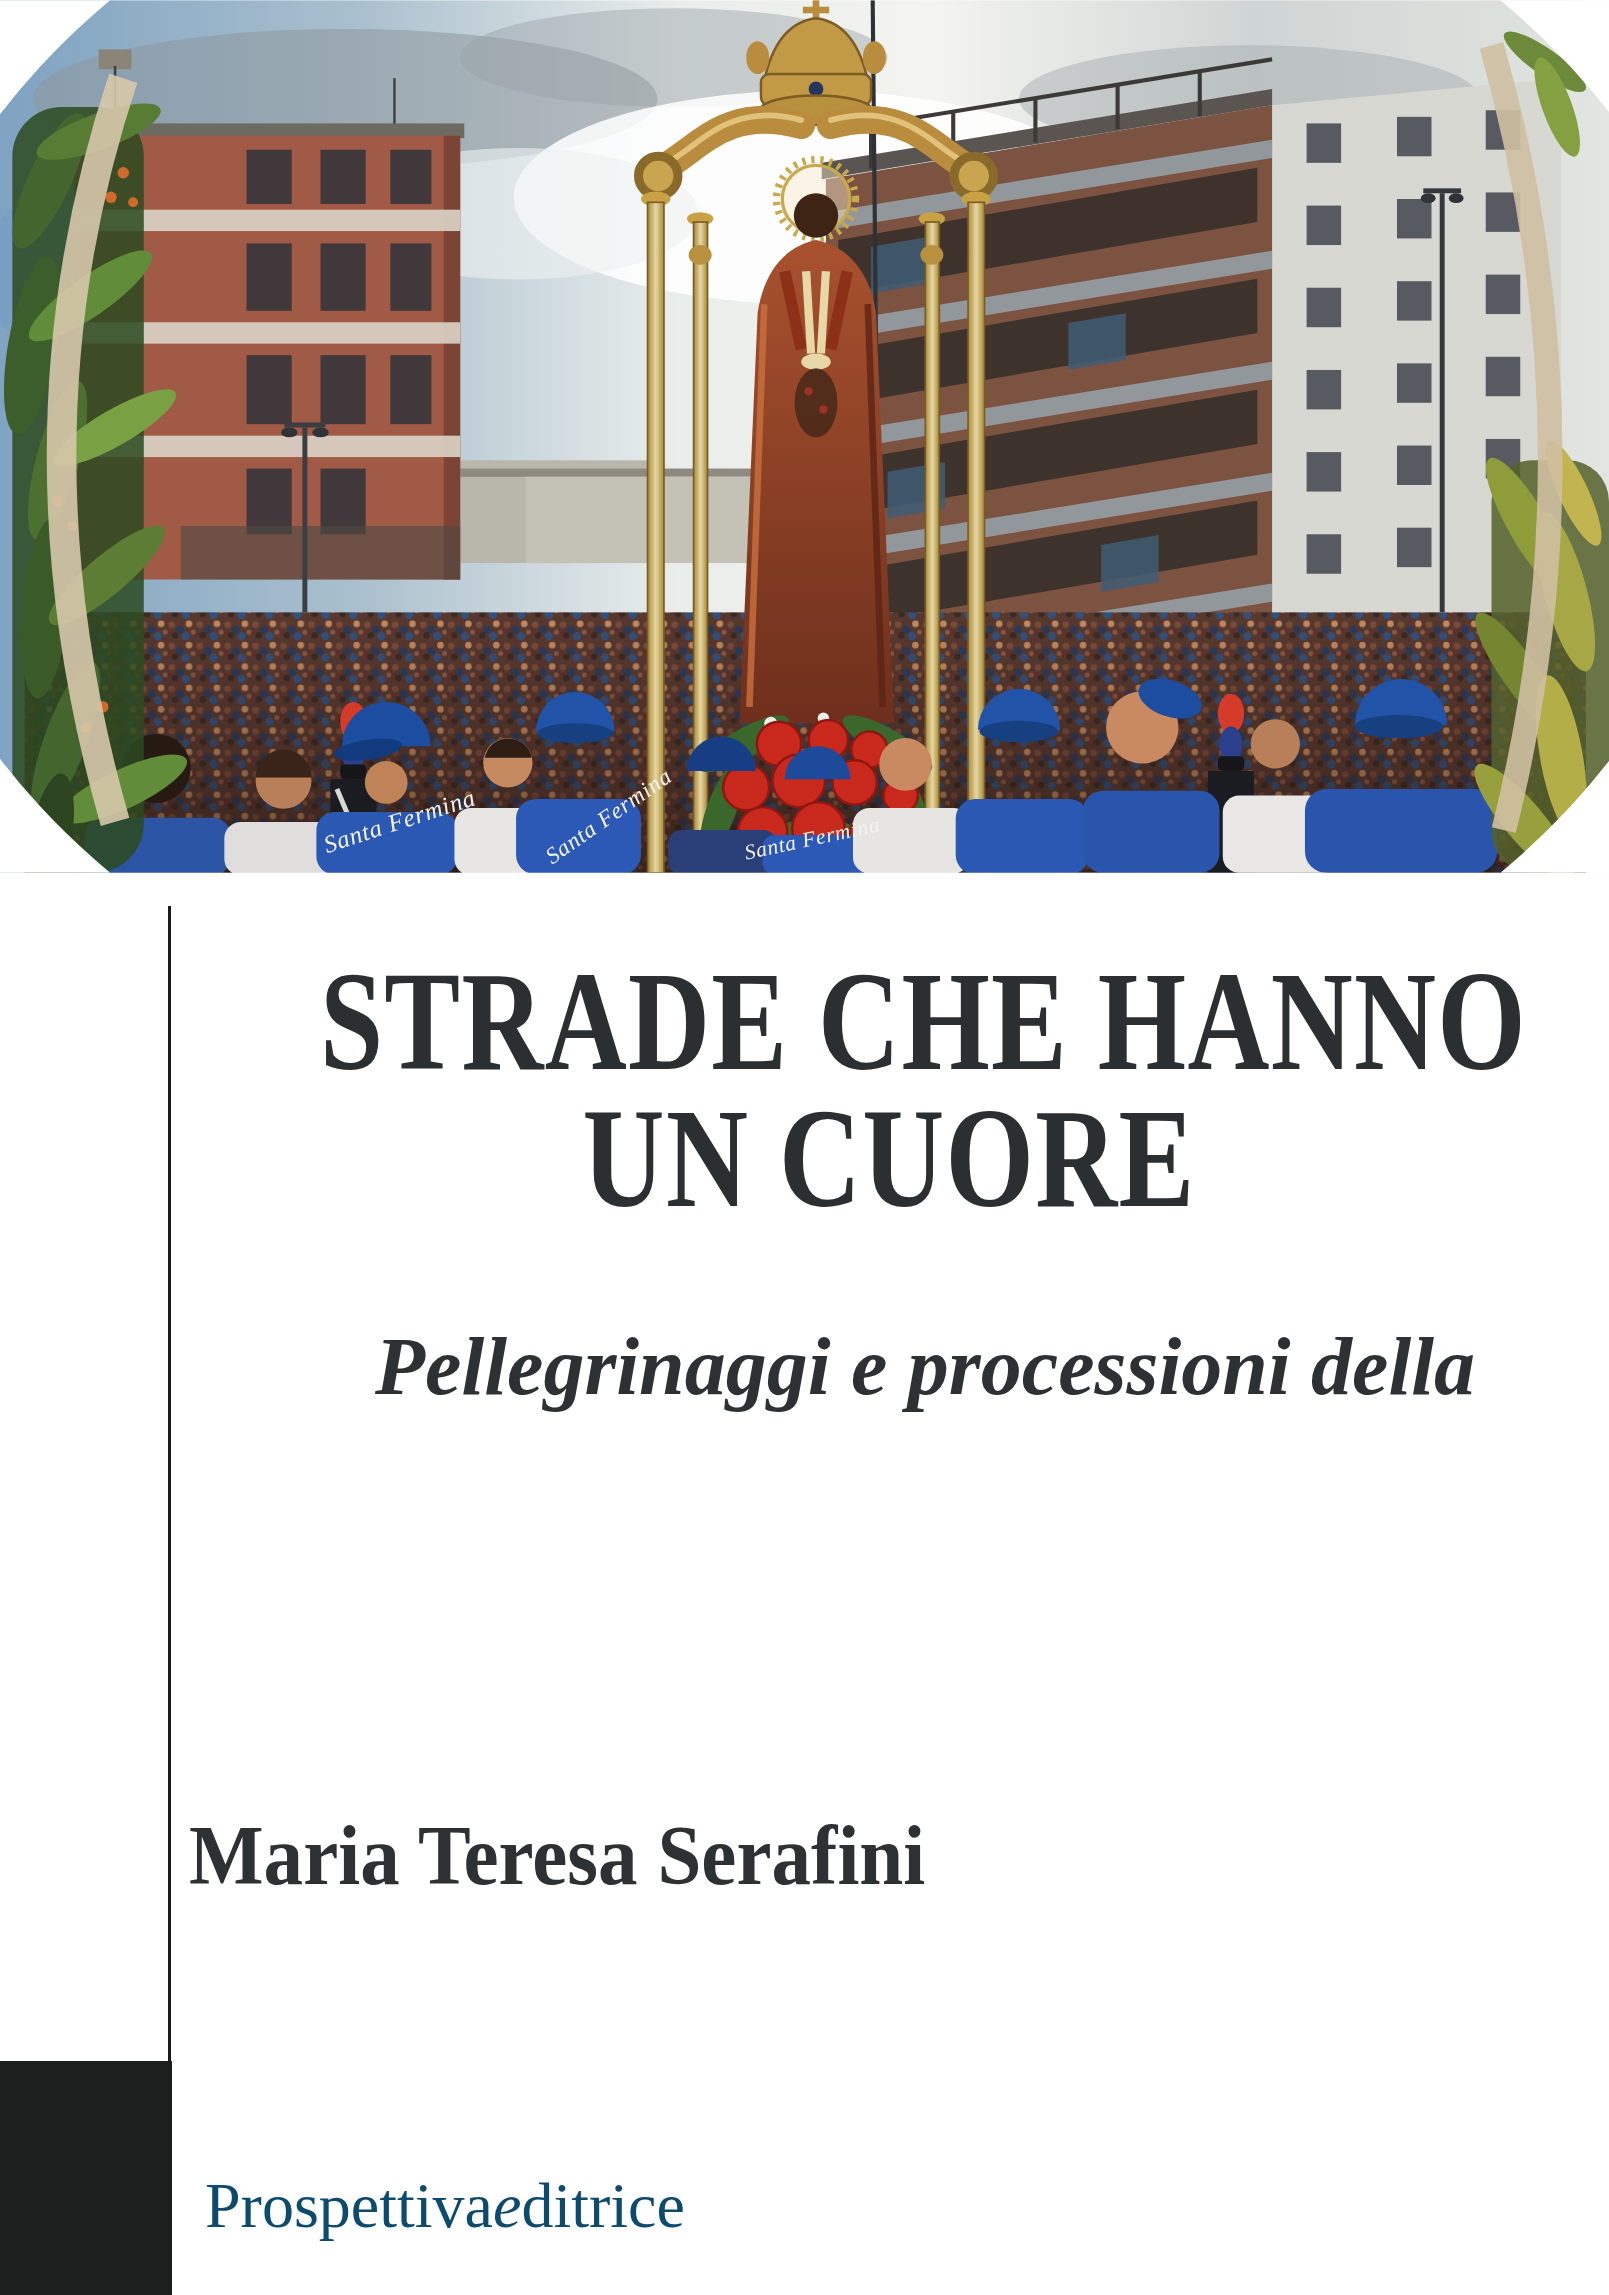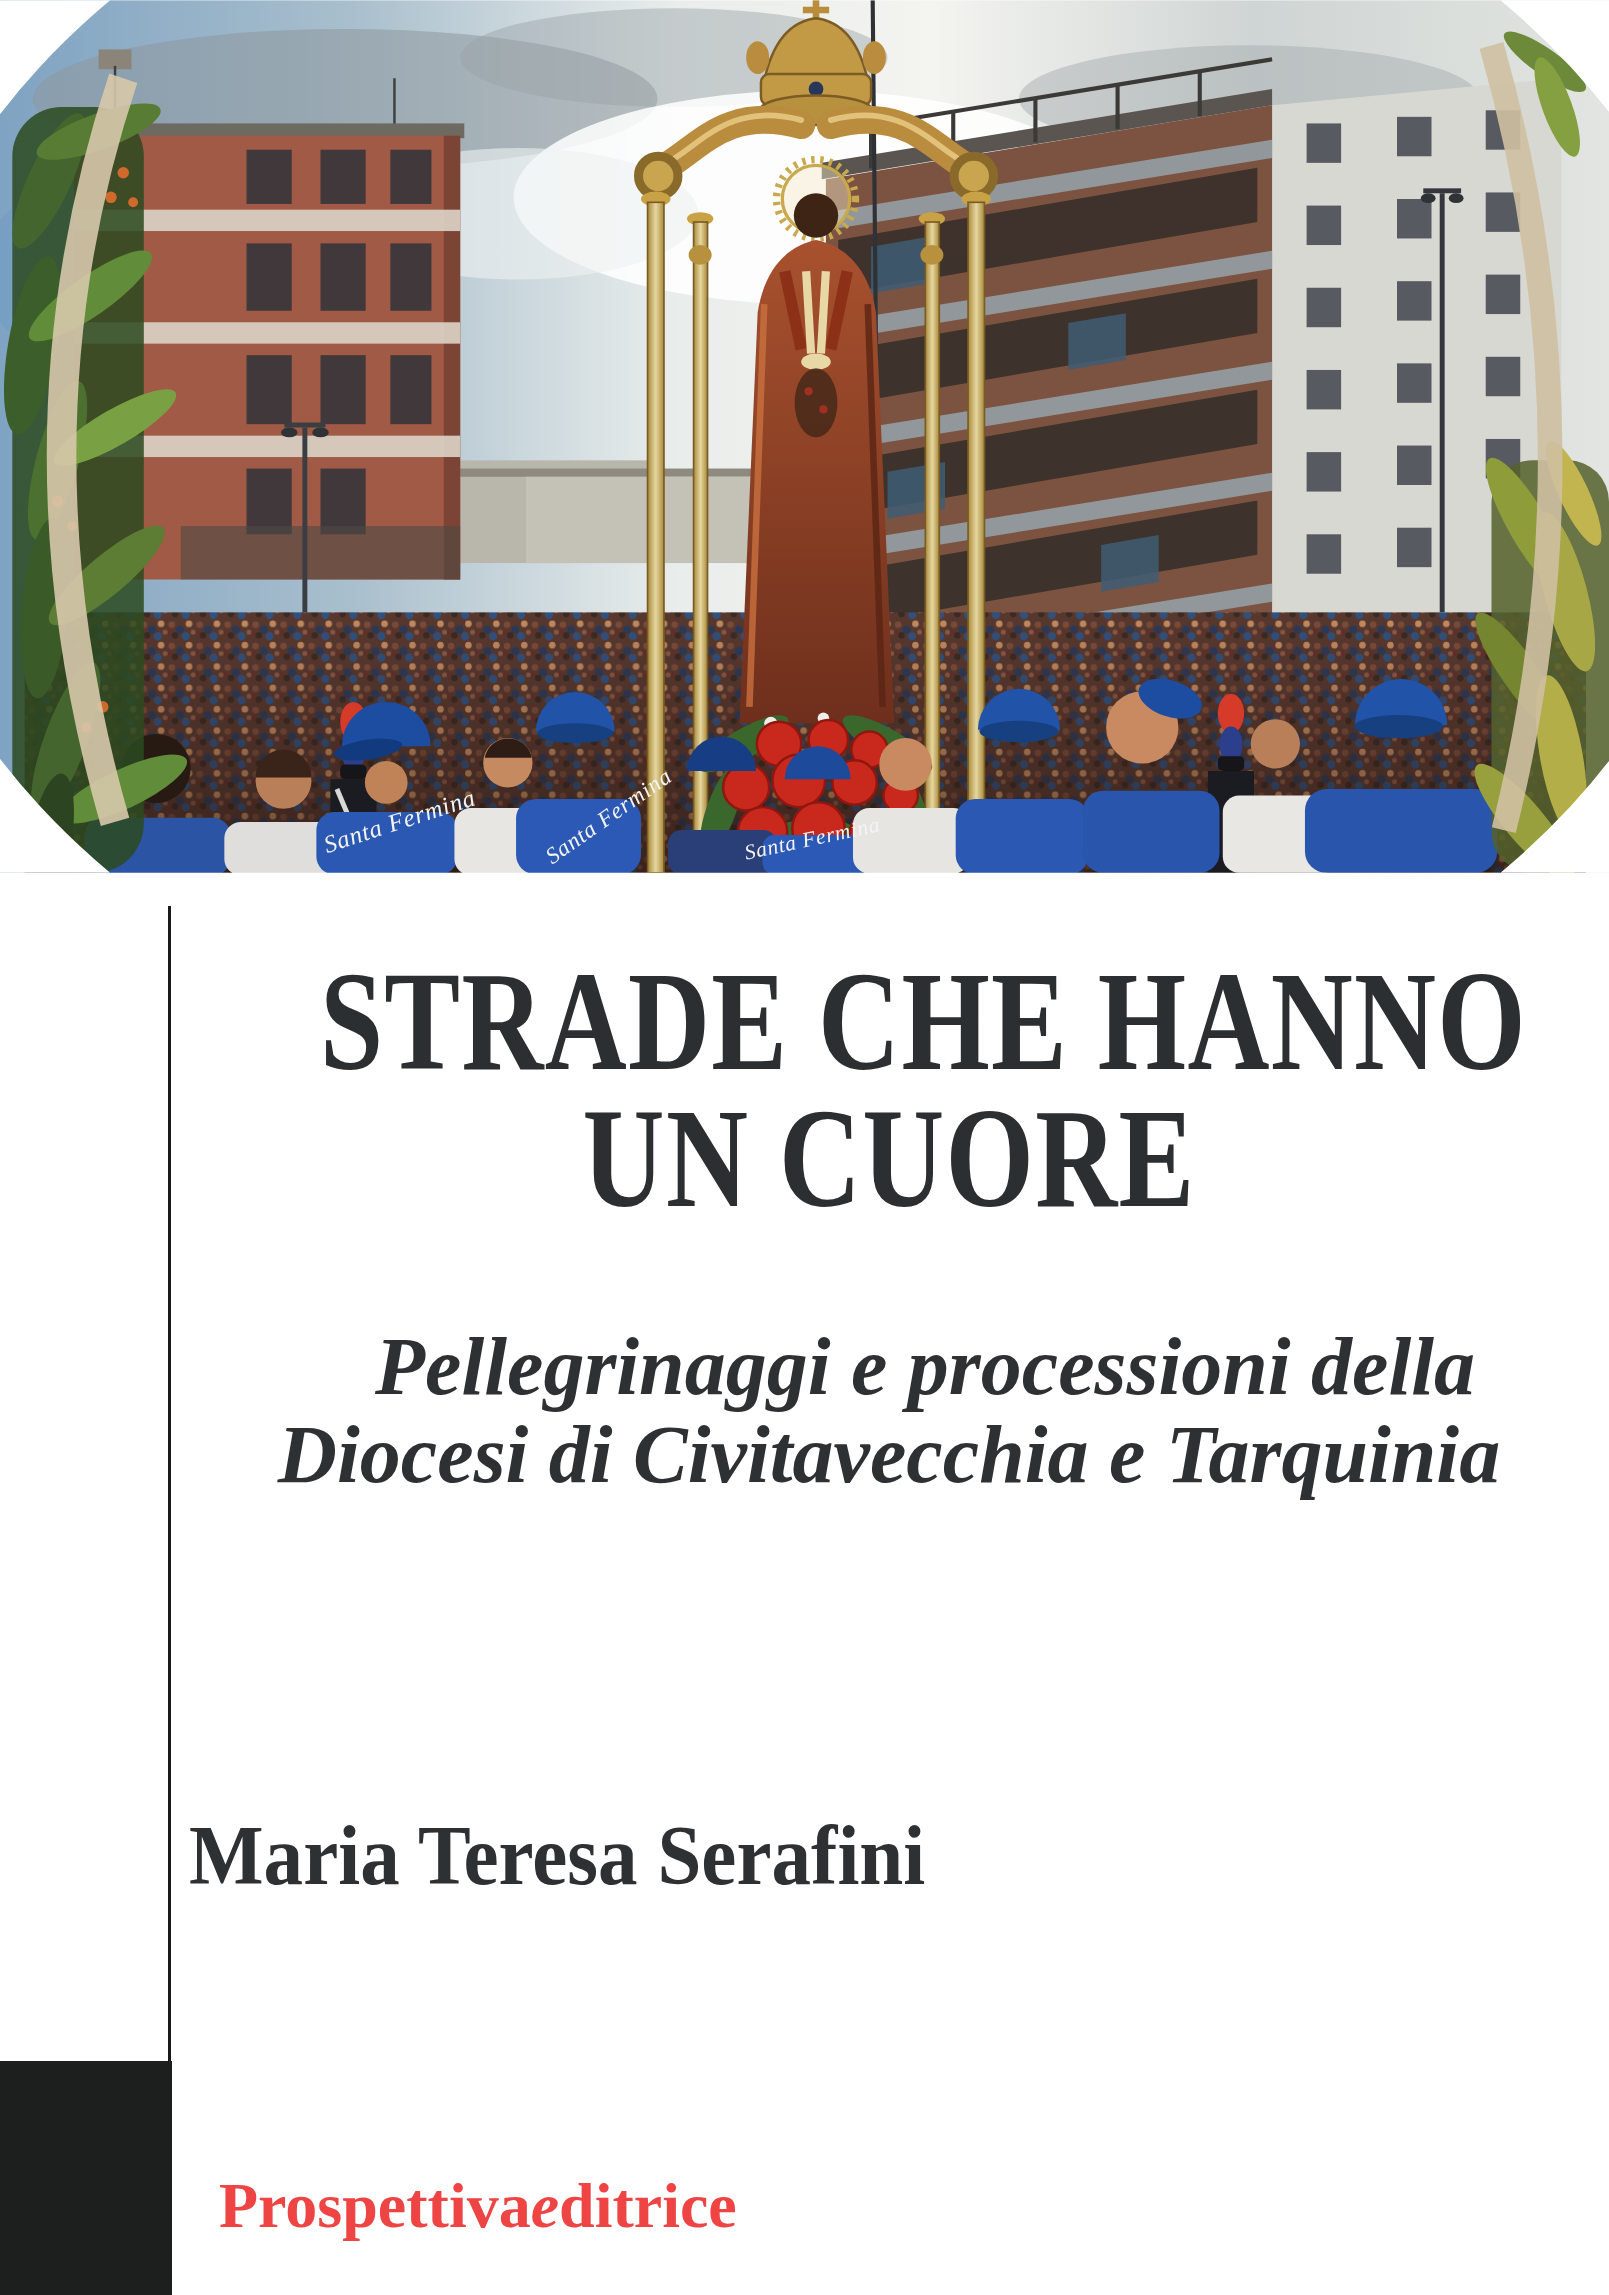--- a/index.html
+++ b/index.html
@@ -17,22 +17,22 @@
   .s1{top:1326px;padding-left:36px;}
   .s2{top:1414px;}
   .author{position:absolute;left:189px;top:1813px;color:#2e3134;font-weight:bold;font-size:85px;
           line-height:1;transform:scaleX(0.93);transform-origin:left top;white-space:nowrap;}
   .series-panel{position:absolute;left:0;top:2061px;width:172px;height:234px;background:#1d1f1e;}
   .series-line{position:absolute;left:0;width:100%;text-align:center;color:#ffffff;
                font-style:italic;font-weight:bold;font-size:43px;line-height:1;
                transform:scaleX(0.88);transform-origin:center top;white-space:nowrap;}
   .sl1{top:2125px;}
   .sl2{top:2181px;}
-  .publisher{position:absolute;left:219px;top:2174px;font-size:64px;line-height:1;color:#ef4444;
-             font-weight:bold;white-space:nowrap;}
+  .publisher{position:absolute;left:205px;top:2174px;font-size:64px;line-height:1;color:#0c4a6e;
+             font-weight:normal;white-space:nowrap;}
   .publisher .em{font-style:italic;}
   svg text.vest{font-family:"Liberation Serif","DejaVu Serif",serif;font-style:italic;
                 fill:#f4f4f2;letter-spacing:1px;}
 </style>
 </head>
 <body>
 
 <div class="page">
 
   <div class="photo-wrap">
@@ -391,21 +391,20 @@
     <path d="M0 0 H1958 V1062 H0 Z M-140 531 a1120 810 0 1 0 2240 0 a1120 810 0 1 0 -2240 0" fill="#ffffff" fill-rule="evenodd"></path>
   </svg>
   </div>
 
   <div class="vrule"></div>
 
   <div class="title-line t2"><span>UN CUORE</span></div>
   <div class="title-line t1"><span>STRADE CHE HANNO</span></div>
 
   <div class="subtitle-line s1">Pellegrinaggi e processioni della</div>
-  <div class="subtitle-line s2">Diocesi di Civitavecchia e Tarquinia</div>
 
   <div class="author">Maria Teresa Serafini</div>
 
   <div class="series-panel"></div>
   <div class="series-line sl1">Storia e</div>
   <div class="series-line sl2">politica</div>
 
   <div class="publisher"><span>Prospettiva</span><span class="em">e</span><span>ditrice</span></div>
 
 </div>

